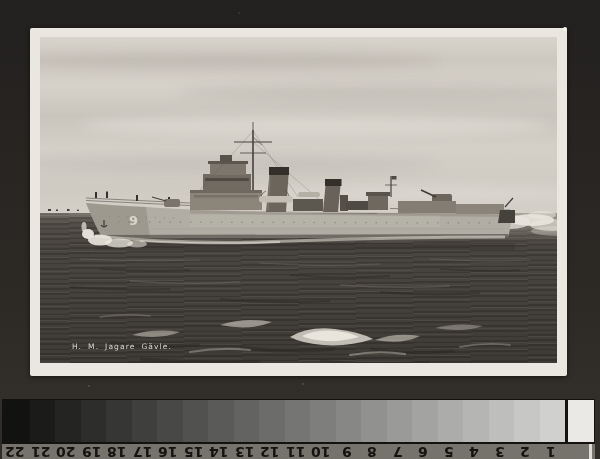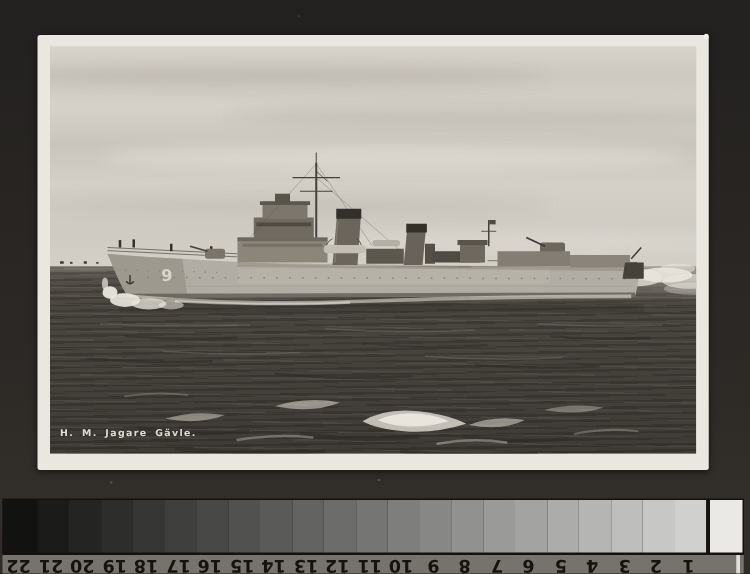--- a/index.html
+++ b/index.html
@@ -42,22 +42,22 @@
     position:absolute;right:0;top:176px;width:180px;height:30px;
     background:linear-gradient(180deg, rgba(190,185,175,.6), rgba(190,185,175,0));
   }
   .calm-band-fade{
     position:absolute;right:120px;top:176px;width:70px;height:30px;
     background:linear-gradient(90deg, rgba(84,79,72,.55), rgba(84,79,72,0));
   }
   .scene-svg{position:absolute;left:0;top:0;width:517px;height:326px;}
 
   .caption{
-    position:absolute;left:8px;top:306px;
-    color:var(--foam,#ebe8df);font-size:7.5px;font-weight:700;line-height:1;
+    position:absolute;left:32px;top:306px;
+    color:var(--foam,#ebe8df);font-size:7.5px;font-weight:400;line-height:1;
     letter-spacing:1.1px;word-spacing:2.5px;opacity:.95;
     text-shadow:0 0 1px rgba(0,0,0,.6);white-space:nowrap;
   }
 
   
   .bar{
     position:absolute;left:2px;top:399px;width:593px;height:45px;
     display:flex;box-sizing:border-box;
     border:1px solid #141210;border-left-width:2px;border-bottom-width:2px;
     background:#141210;

